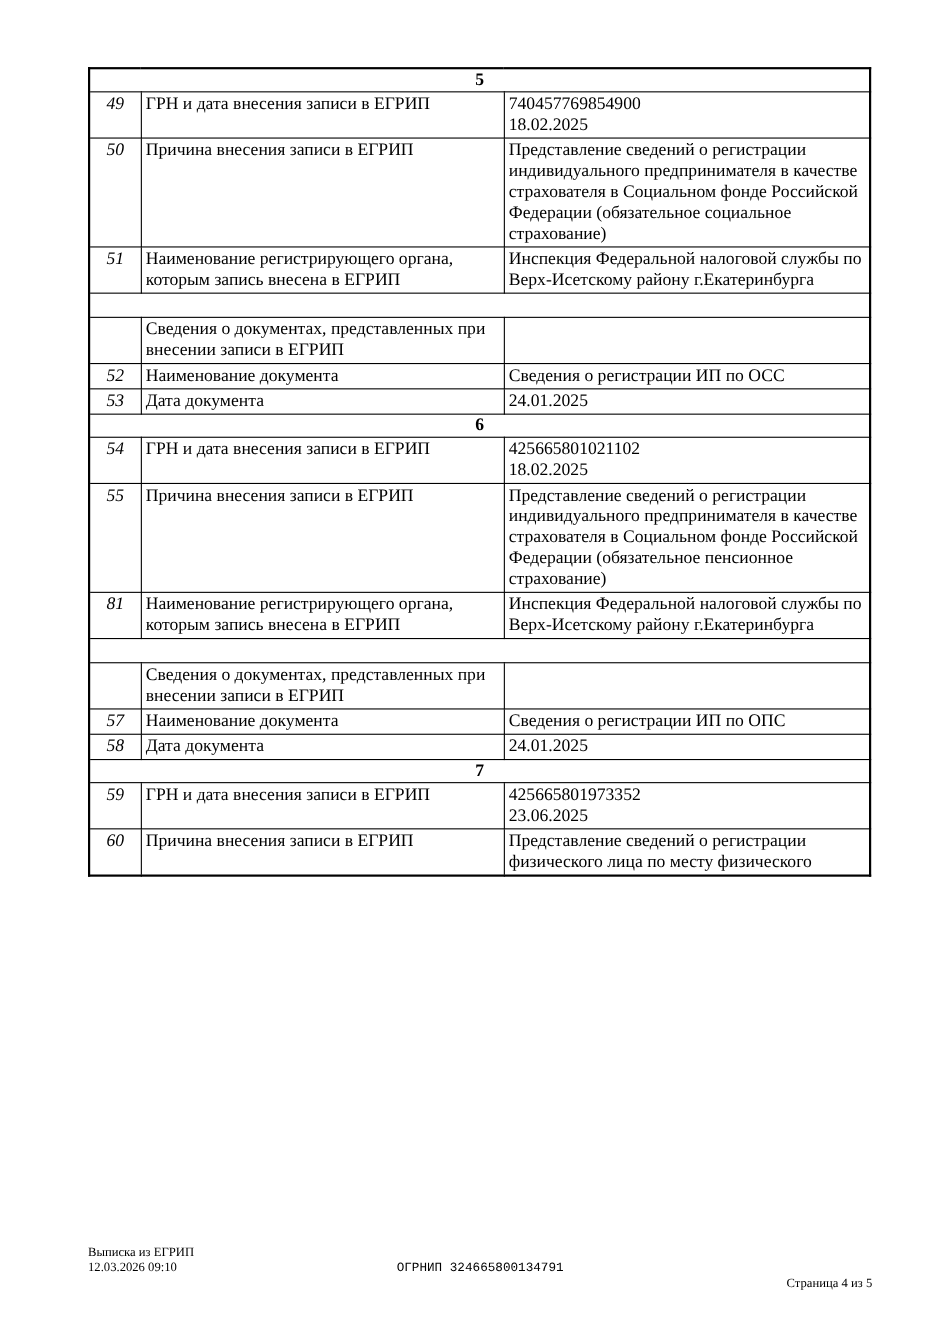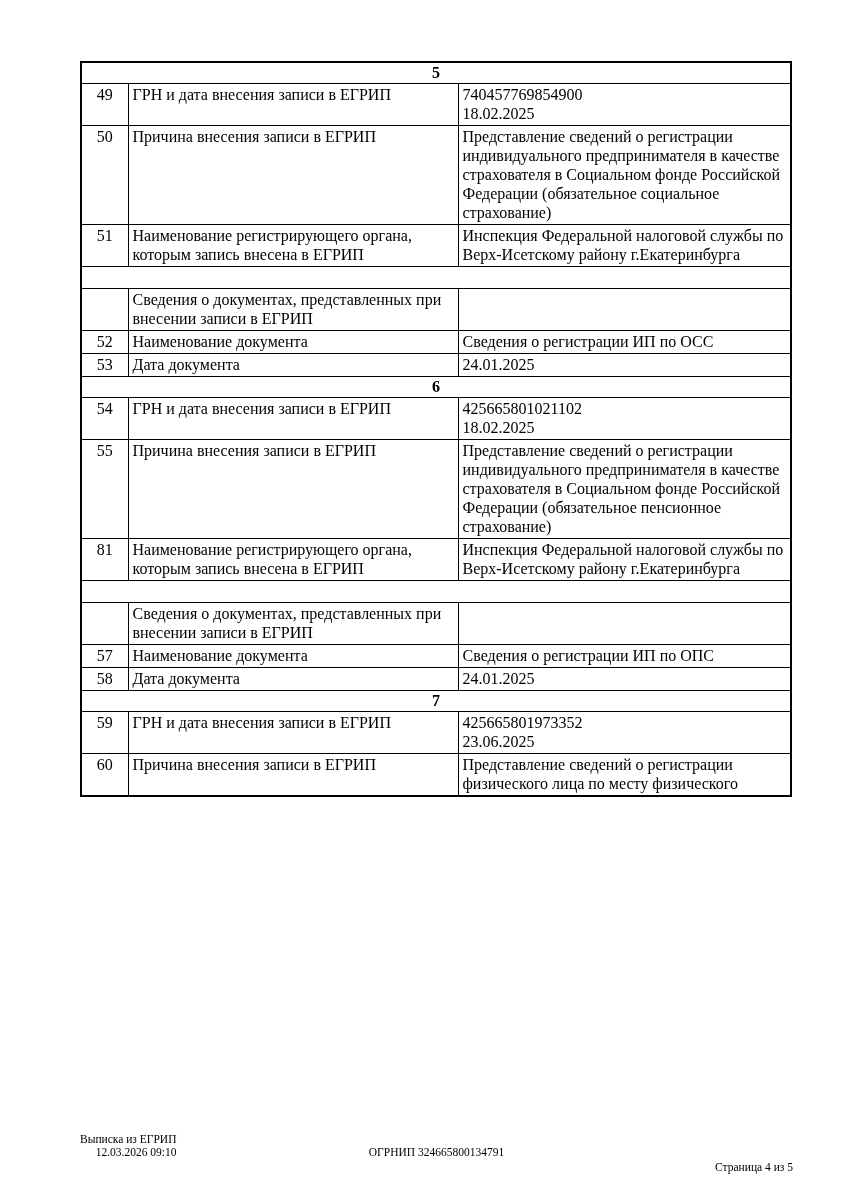--- a/index.html
+++ b/index.html
@@ -31,32 +31,32 @@
   }
   col.c1 { width: 47px; }
   col.c2 { width: 330px; }
   col.c3 { width: 333px; }
   tr.section td {
     text-align: center;
     font-weight: bold;
     padding-top: 0;
     padding-bottom: 1px;
   }
-  td.num { text-align: center; padding-left: 1px; padding-right: 1px; }
+  td.num { text-align: center; padding-left: 1px; padding-right: 1px; font-style: italic; }
   tr.sep td { height: 18px; }
   .footer {
     position: absolute;
     left: 80px;
     top: 1133px;
     width: 713px;
     font-size: 11.5px;
     line-height: 13px;
   }
-  .f-left { position: absolute; left: 0; top: 0; white-space: nowrap; text-align: right; }
-  .f-center { position: absolute; left: 0; top: 13px; width: 100%; text-align: center; }
+  .f-left { position: absolute; left: 0; top: 0; white-space: nowrap; }
+  .f-center { position: absolute; left: 0; top: 13px; width: 100%; text-align: center; font-family: Liberation Mono, monospace; }
   .f-right { position: absolute; right: 0; top: 28px; white-space: nowrap; }
 </style>
 </head>
 <body>
 
 <div class="page">
 
   <table class="doc">
     <colgroup>
       <col class="c1">

